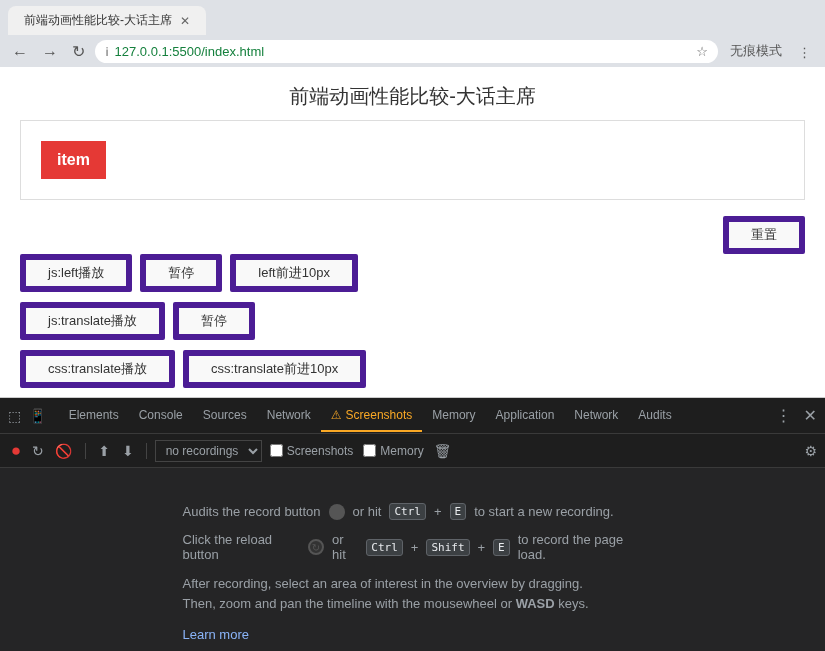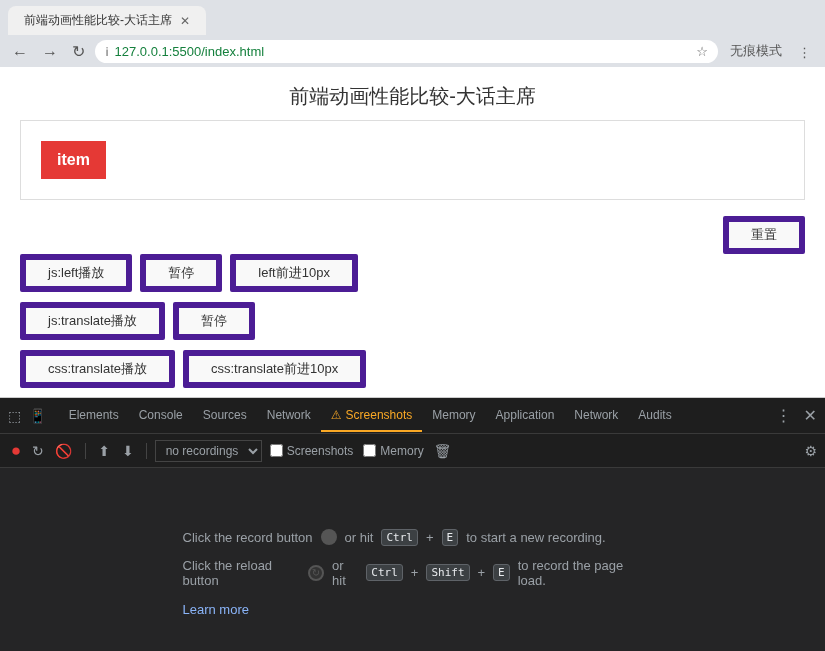--- a/index.html
+++ b/index.html
@@ -182,35 +182,39 @@
         <span>Memory</span>
       </label>
       <button class="trash-btn">🗑</button>
     </div>
     <button class="settings-btn">⚙</button>
   </div>
 
   <div class="perf-main">
     <div class="perf-instructions">
       <div class="perf-instruction-line">
-        <span>Click the record button</span>
+        <span>Audits the record button</span>
         <span class="record-circle"></span>
         <span> or hit </span>
         <kbd>Ctrl</kbd>
         <span>+</span>
         <kbd>E</kbd>
         <span> to start a new recording.</span>
       </div>
       <div class="perf-instruction-line">
         <span>Click the reload button</span>
         <div class="reload-circle">↻</div>
         <span> or hit </span>
         <kbd>Ctrl</kbd>
         <span>+</span>
         <kbd>Shift</kbd>
         <span>+</span>
         <kbd>E</kbd>
         <span> to record the page load.</span>
       </div>
+      <div class="after-recording-text">
+        After recording, select an area of interest in the overview by dragging.<br>
+        Then, zoom and pan the timeline with the mousewheel or <strong>WASD</strong> keys.
+      </div>
       <a class="learn-more">Learn more</a>
     </div>
   </div>
 </div>
 
 </body></html>

